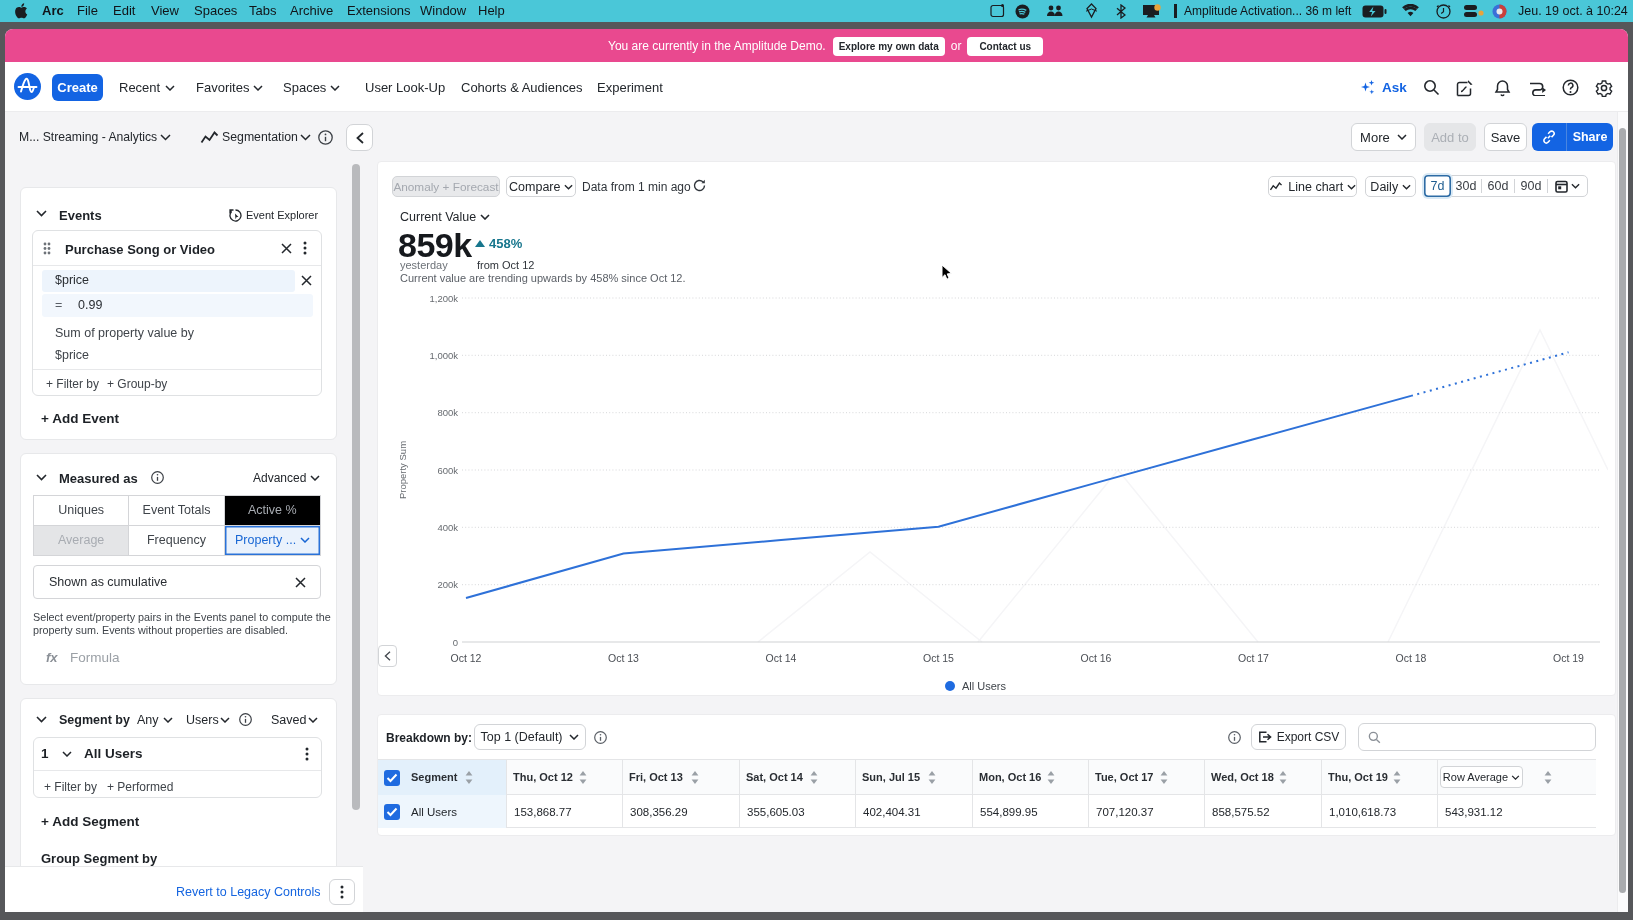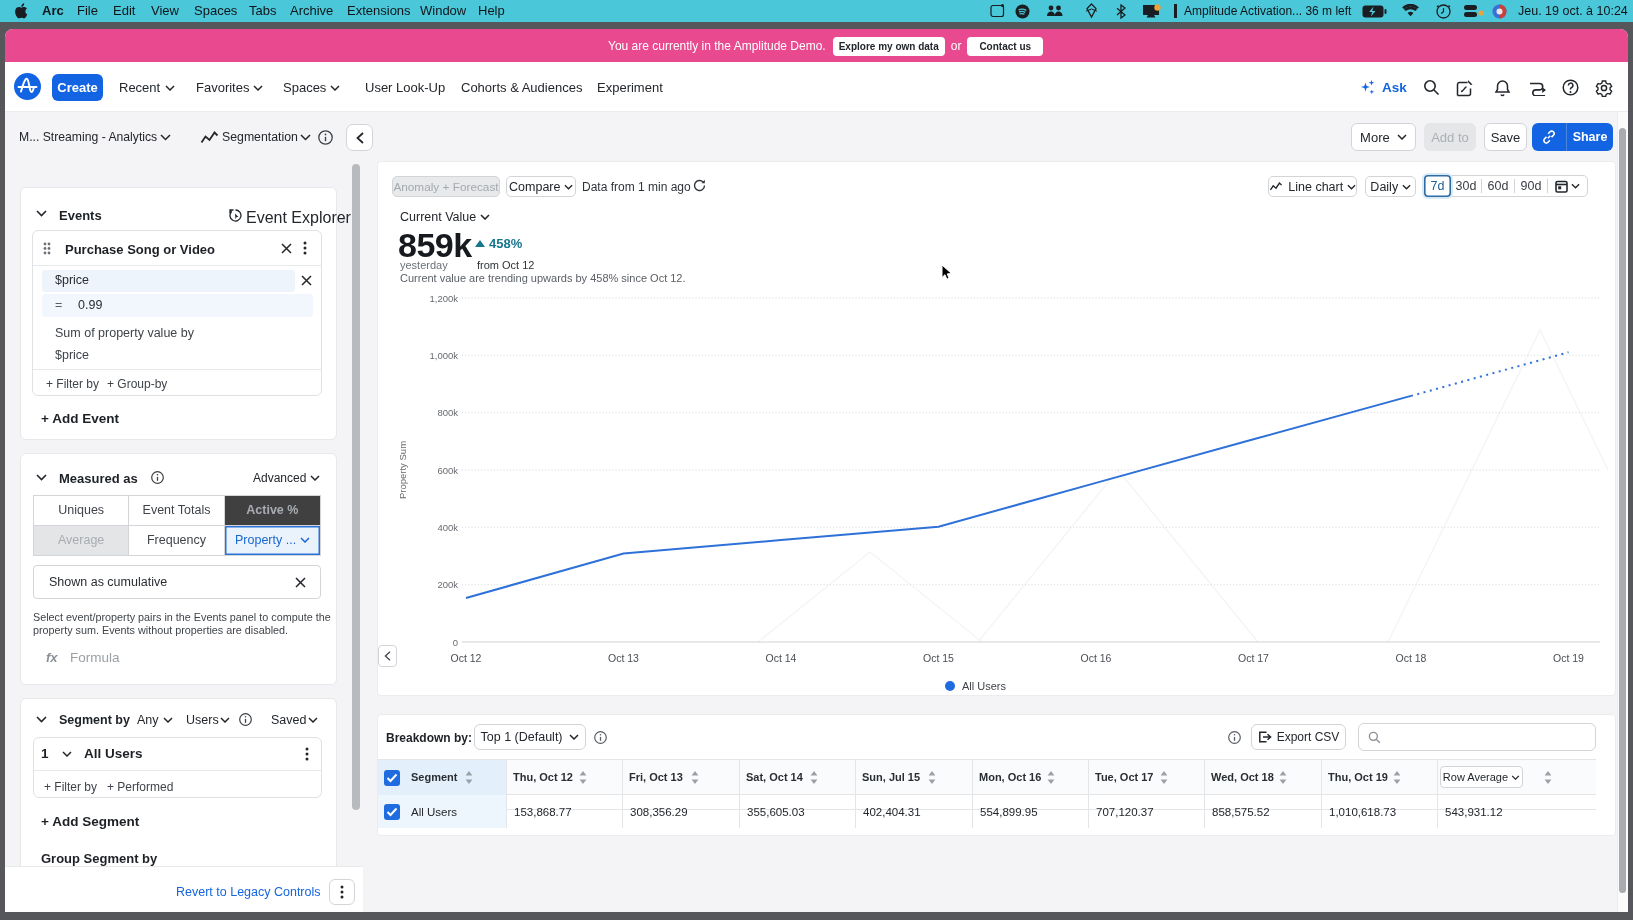--- a/index.html
+++ b/index.html
@@ -197,21 +197,21 @@
 
 <div class="abs" style="left:20px;top:187px;width:317px;height:253px;background:#fff;border:1px solid #e7e8ea;border-radius:6px;"></div>
 <svg class="abs" style="left:36px;top:210px;" width="11" height="7" viewBox="0 0 11 7">
     <path fill="none" stroke="#23272c" stroke-width="1.6" d="m1 1 4.5 4.5L10 1"></path>
   </svg>
 <span class="abs" style="left:59px;top:208px;font-size:13px;font-weight:700;color:#1d2126;">Events</span>
 <svg class="abs" style="left:229px;top:209px;" width="13" height="13" viewBox="0 0 13 13">
     <path fill="none" stroke="#23272c" stroke-width="1.3" d="M6.5 1a5.5 5.5 0 1 1-4 1.7M1 1l1.5 1.7M1 4.5 1 1h3.5"></path>
     <path fill="#23272c" d="M6 4.5 9.5 8H7.6l-1.1 2.3z"></path>
   </svg>
-<span class="abs" style="left:246px;top:209px;font-size:16px;color:#23272c;">Event Explorer</span>
+<span class="abs" style="left:246px;top:209px;font-size:11px;color:#23272c;">Event Explorer</span>
 
 <div class="abs" style="left:32px;top:230px;width:290px;height:166px;border:1px solid #dfe1e3;border-radius:6px;background:#fff;"></div>
 <svg class="abs" style="left:43px;top:242px;" width="8" height="13" viewBox="0 0 8 13">
     <g fill="#6d7278">
       <circle cx="2" cy="2" r="1.4"></circle>
       <circle cx="6" cy="2" r="1.4"></circle>
       <circle cx="2" cy="6.5" r="1.4"></circle>
       <circle cx="6" cy="6.5" r="1.4"></circle>
       <circle cx="2" cy="11" r="1.4"></circle>
       <circle cx="6" cy="11" r="1.4"></circle>
@@ -256,21 +256,21 @@
   </svg>
 <span class="abs" style="left:253px;top:471px;font-size:12px;color:#23272c;">Advanced</span>
 <svg class="abs" style="left:310px;top:475px;" width="10" height="6" viewBox="0 0 10 6">
     <path fill="none" stroke="#23272c" stroke-width="1.5" d="m1 1 4 4 4-4"></path>
   </svg>
 
 <div class="abs" style="left:33px;top:495px;width:288px;height:61px;border:1px solid #d4d5d8;">
   <div style="display:grid;grid-template-columns:1fr 1fr 1fr;grid-template-rows:1fr 1fr;width:100%;height:100%;font-size:12.5px;color:#3f444a;">
     <div class="flex" style="justify-content:center;border-right:1px solid #d4d5d8;border-bottom:1px solid #d4d5d8;">Uniques</div>
     <div class="flex" style="justify-content:center;border-right:1px solid #d4d5d8;border-bottom:1px solid #d4d5d8;">Event Totals</div>
-    <div class="flex" style="justify-content:center;border-bottom:1px solid #d4d5d8;background:#404040;color:#a8acb2;font-weight:bold;">Active %</div>
+    <div class="flex" style="justify-content:center;border-bottom:1px solid #d4d5d8;background:#000000;color:#a8acb2;">Active %</div>
     <div class="flex" style="justify-content:center;border-right:1px solid #d4d5d8;background:#e4e5e7;color:#a8acb2;">Average</div>
     <div class="flex" style="justify-content:center;border-right:1px solid #d4d5d8;">Frequency</div>
     <div class="flex" style="justify-content:center;background:#eaf2fc;color:#1967d4;box-shadow:inset 0 0 0 1.5px #2a72d8;">Property ...&nbsp;<svg width="10" height="6" viewBox="0 0 10 6">
           <path fill="none" stroke="#1967d4" stroke-width="1.5" d="m1 1 4 4 4-4"></path>
         </svg></div>
   </div>
 </div>
 <div class="abs flex" style="left:33px;top:565px;width:288px;height:34px;border:1px solid #d4d5d8;border-radius:4px;background:#fff;">
   <span style="margin-left:15px;font-size:12.5px;color:#2a2e33;">Shown as cumulative</span>
   <svg class="abs" style="right:14px;top:11px;position:absolute;" width="11" height="11" viewBox="0 0 11 11">
@@ -463,21 +463,21 @@
       <path fill="none" stroke="#23272c" stroke-width="1.5" d="M5 6h7.2M9.5 3.2 12.6 6 9.5 8.8"></path>
     </svg>Export CSV
 </div>
 <div class="abs flex" style="left:1358px;top:723px;width:238px;height:28px;border:1px solid #d2d4d7;border-radius:6px;background:#fff;">
   <svg style="margin-left:9px;" width="13" height="13" viewBox="0 0 17 17">
       <circle cx="7" cy="7" r="5.2" fill="none" stroke="#8b9097" stroke-width="1.8"></circle>
       <path stroke="#8b9097" stroke-width="1.8" d="m11 11 4.5 4.5"></path>
     </svg>
 </div>
 
-<div class="abs" style="left:378px;top:759px;width:1218px;height:51px;border-top:1px solid #e4e5e7;border-bottom:1px solid #e4e5e7;font-size:12px;color:#23272c;">
+<div class="abs" style="left:378px;top:759px;width:1218px;height:69px;border-top:1px solid #e4e5e7;border-bottom:1px solid #e4e5e7;font-size:12px;color:#23272c;">
 
   <div class="abs" style="left:0;top:0;width:1218px;height:35px;background:#fafbfc;border-bottom:1px solid #e4e5e7;"></div>
   <div class="abs" style="left:0;top:0;width:128px;height:35px;background:#e3f0fb;"></div>
   <div class="abs" style="left:0;top:35px;width:128px;height:33px;background:#eef6fd;"></div>
 
   <div class="abs" style="left:128px;top:0;width:1px;height:68px;background:#e4e5e7;"></div>
   <div class="abs" style="left:244px;top:0;width:1px;height:68px;background:#e4e5e7;"></div>
   <div class="abs" style="left:361px;top:0;width:1px;height:68px;background:#e4e5e7;"></div>
   <div class="abs" style="left:477px;top:0;width:1px;height:68px;background:#e4e5e7;"></div>
   <div class="abs" style="left:594px;top:0;width:1px;height:68px;background:#e4e5e7;"></div>

